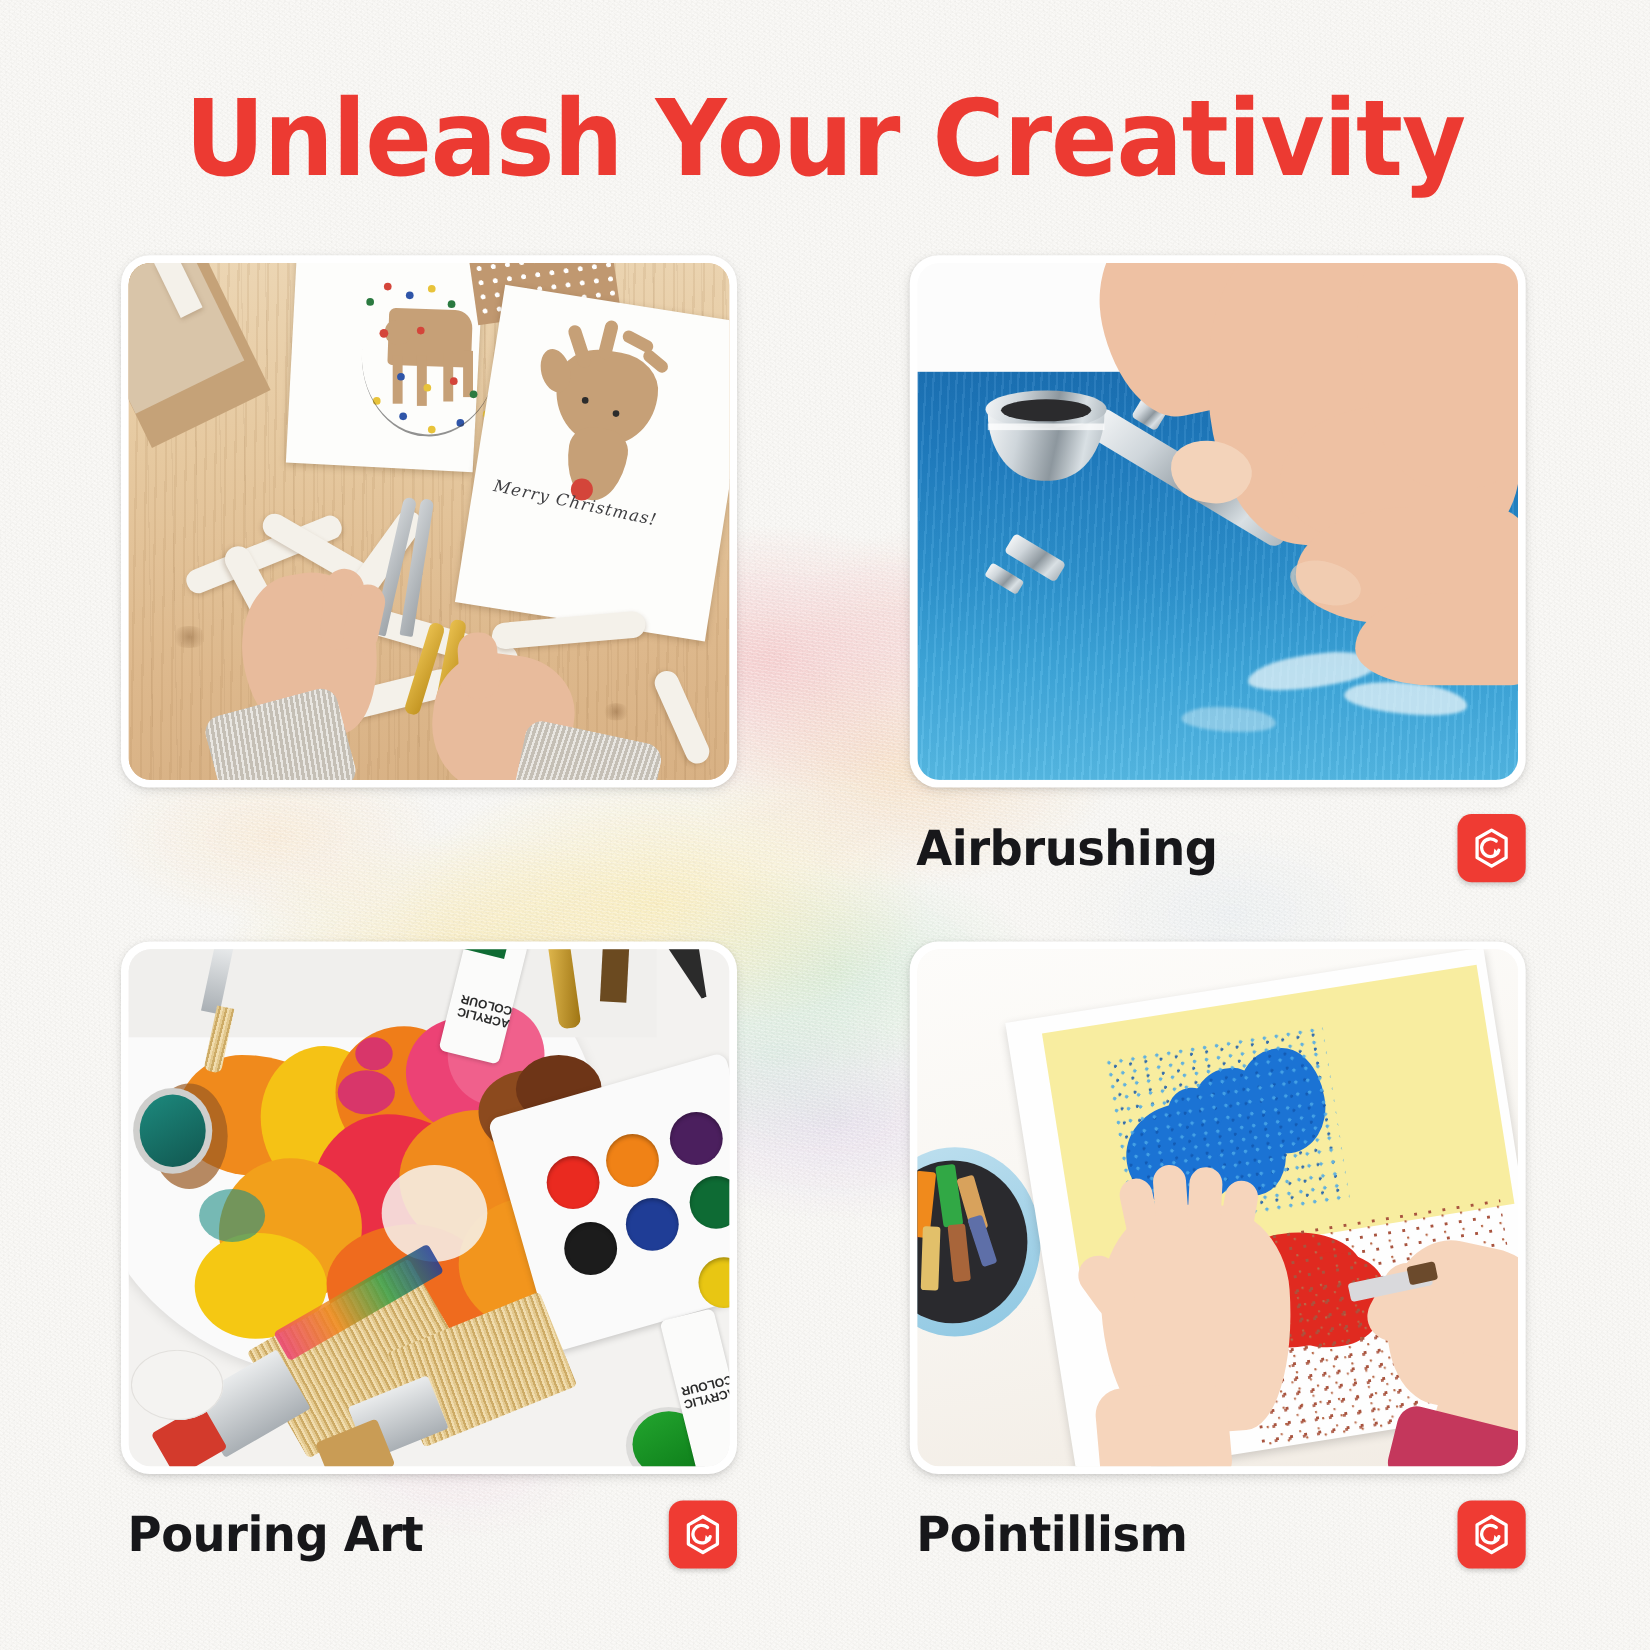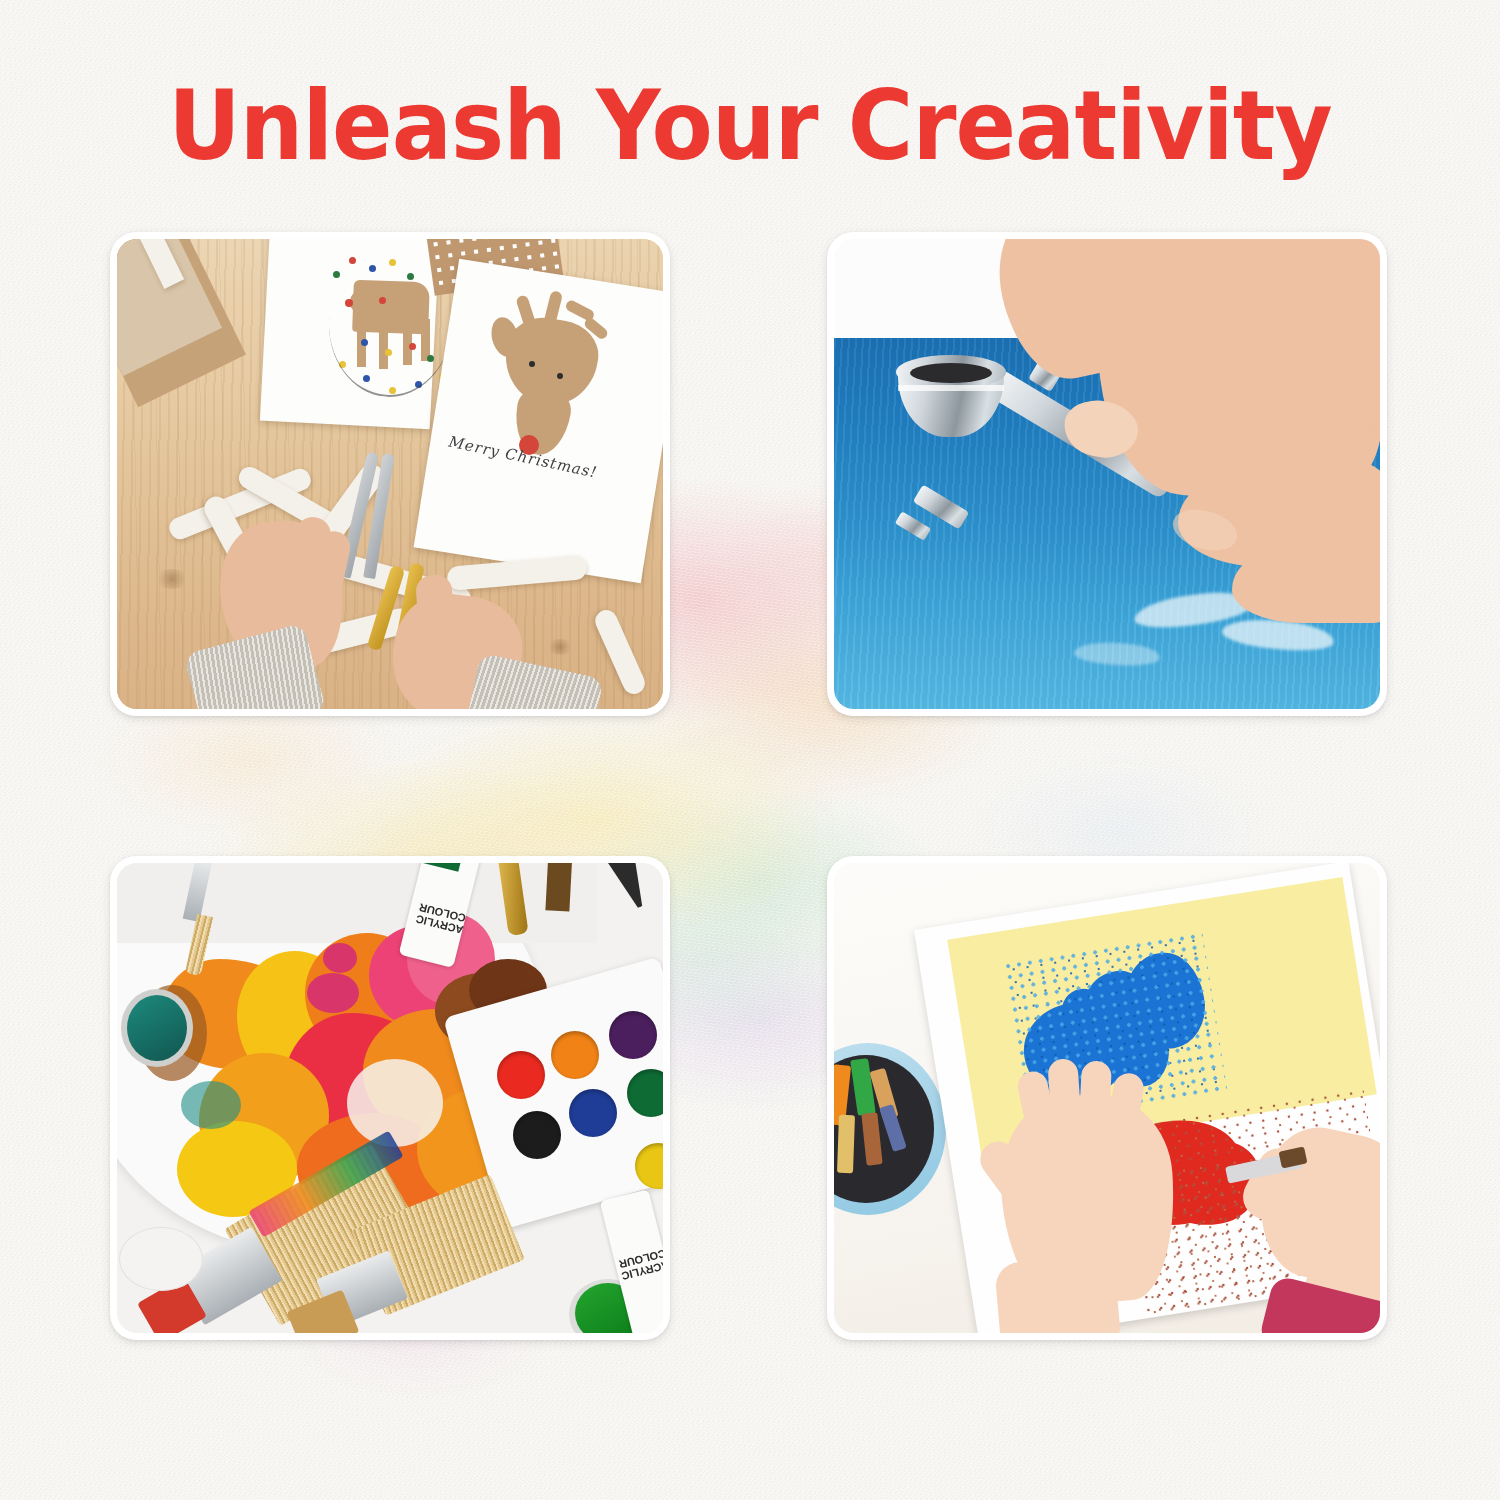--- a/index.html
+++ b/index.html
@@ -375,20 +375,30 @@
         <div class="finger" style="left:168px;top:-40px;width:138px;height:178px;border-radius:44% 46% 40% 40%/46% 46% 54% 54%;transform:rotate(-12deg);"></div>
         <div class="finger" style="left:262px;top:-30px;width:226px;height:288px;border-radius:34% 42% 40% 44%/40% 40% 60% 60%;transform:rotate(6deg);"></div>
         <div class="finger" style="left:330px;top:130px;width:218px;height:126px;border-radius:46% 20% 24% 40%/54% 40% 60% 46%;"></div>
         <div class="finger" style="left:344px;top:222px;width:216px;height:106px;border-radius:48% 18% 22% 40%/58% 40% 60% 42%;"></div>
         <div class="finger" style="left:398px;top:300px;width:176px;height:84px;border-radius:48% 18% 20% 40%/60% 40% 60% 40%;"></div>
         <div class="finger" style="left:400px;top:-36px;width:180px;height:240px;border-radius:30% 40% 40% 40%/36% 36% 64% 64%;"></div>
         <div class="nail" style="left:230px;top:162px;width:74px;height:56px;border-radius:50% 50% 46% 46%/46% 46% 54% 54%;transform:rotate(10deg);"></div>
         <div class="nail" style="left:338px;top:272px;width:66px;height:38px;border-radius:50%;transform:rotate(16deg);opacity:.6;"></div>
       </div>
     </div>
+    <div class="caption-row">
+      <span class="caption-label">Airbrushing</span>
+      <span class="brand-badge">
+        <svg width="40" height="40" viewBox="0 0 40 40" aria-hidden="true">
+          <polygon points="20,3.6 33.2,11.3 33.2,28.7 20,36.4 6.8,28.7 6.8,11.3" fill="none" stroke="#ffffff" stroke-width="3" stroke-linejoin="round"></polygon>
+          <path d="M24.2 13.6a8 8 0 1 0 2.4 8.4" fill="none" stroke="#ffffff" stroke-width="3" stroke-linecap="round"></path>
+          <path d="M22.6 20.4 L27.2 25.4 L21.6 26.2 Z" fill="#ffffff"></path>
+        </svg>
+      </span>
+    </div>
   </div>
 
   <div class="cell">
     <div class="photo-card">
       <div class="photo p-pour">
 
         <div style="position:absolute;left:-40px;top:-40px;width:470px;height:430px;border-radius:50%;background:#fafafa;box-shadow:0 3px 12px rgba(0,0,0,.1);"></div>
         <div style="position:absolute;left:-80px;top:-70px;width:560px;height:150px;background:#f0efed;"></div>
 
         <div class="smear" style="left:44px;top:96px;width:140px;height:110px;background:#f08a1c;border-radius:42% 58% 48% 52%/52% 44% 56% 48%;"></div>
@@ -447,20 +457,30 @@
         <div style="position:absolute;left:28px;top:424px;width:54px;height:46px;background:#d33a2c;transform:rotate(-30deg);border-radius:4px;"></div>
         <div style="position:absolute;left:128px;top:306px;width:162px;height:30px;background:linear-gradient(90deg,#ec4275,#f08a1c,#38a048,#1f3d96);transform:rotate(-30deg);opacity:.85;border-radius:4px;"></div>
 
         <div class="bristle" style="left:246px;top:336px;width:150px;height:92px;transform:rotate(-22deg);border-radius:4px;"></div>
         <div class="ferrule" style="left:206px;top:400px;width:78px;height:52px;transform:rotate(-22deg);border-radius:3px;"></div>
         <div style="position:absolute;left:176px;top:436px;width:60px;height:46px;background:#c99c55;transform:rotate(-22deg);border-radius:4px;"></div>
 
         <div style="position:absolute;left:2px;top:364px;width:84px;height:64px;border-radius:50%;background:#f4f3f1;box-shadow:inset 0 0 0 1px #e2e0dd;"></div>
       </div>
     </div>
+    <div class="caption-row">
+      <span class="caption-label">Pouring Art</span>
+      <span class="brand-badge">
+        <svg width="40" height="40" viewBox="0 0 40 40" aria-hidden="true">
+          <polygon points="20,3.6 33.2,11.3 33.2,28.7 20,36.4 6.8,28.7 6.8,11.3" fill="none" stroke="#ffffff" stroke-width="3" stroke-linejoin="round"></polygon>
+          <path d="M24.2 13.6a8 8 0 1 0 2.4 8.4" fill="none" stroke="#ffffff" stroke-width="3" stroke-linecap="round"></path>
+          <path d="M22.6 20.4 L27.2 25.4 L21.6 26.2 Z" fill="#ffffff"></path>
+        </svg>
+      </span>
+    </div>
   </div>
 
   <div class="cell">
     <div class="photo-card">
       <div class="photo p-point">
         <div style="position:absolute;inset:0;background:linear-gradient(170deg,#fdfcfa 0%,#f7f4ef 60%,#f2ece4 100%);"></div>
 
         <div class="cup" style="left:-44px;top:180px;width:156px;height:172px;"></div>
         <div style="position:absolute;left:-36px;top:192px;width:136px;height:148px;border-radius:50%;background:#2a2a2e;overflow:hidden;">
 
@@ -499,15 +519,25 @@
 
         <div class="kid-hand" style="left:426px;top:268px;width:144px;height:150px;border-radius:36% 40% 40% 40%/42% 38% 62% 58%;transform:rotate(12deg);"></div>
         <div class="kid-hand" style="left:416px;top:284px;width:46px;height:74px;border-radius:22px;transform:rotate(28deg);"></div>
         <div class="kid-hand" style="left:474px;top:374px;width:110px;height:90px;border-radius:22px;transform:rotate(16deg);"></div>
         <div class="marker" style="left:392px;top:296px;width:76px;height:17px;background:#d9d9dc;transform:rotate(-12deg);"></div>
         <div class="marker" style="left:446px;top:286px;width:26px;height:17px;background:#6b4a2c;transform:rotate(-12deg);"></div>
 
         <div style="position:absolute;left:430px;top:430px;width:160px;height:70px;background:#c4375c;border-radius:18px;transform:rotate(14deg);"></div>
       </div>
     </div>
+    <div class="caption-row">
+      <span class="caption-label">Pointillism</span>
+      <span class="brand-badge">
+        <svg width="40" height="40" viewBox="0 0 40 40" aria-hidden="true">
+          <polygon points="20,3.6 33.2,11.3 33.2,28.7 20,36.4 6.8,28.7 6.8,11.3" fill="none" stroke="#ffffff" stroke-width="3" stroke-linejoin="round"></polygon>
+          <path d="M24.2 13.6a8 8 0 1 0 2.4 8.4" fill="none" stroke="#ffffff" stroke-width="3" stroke-linecap="round"></path>
+          <path d="M22.6 20.4 L27.2 25.4 L21.6 26.2 Z" fill="#ffffff"></path>
+        </svg>
+      </span>
+    </div>
   </div>
 
 </div>
 
 </body></html>

